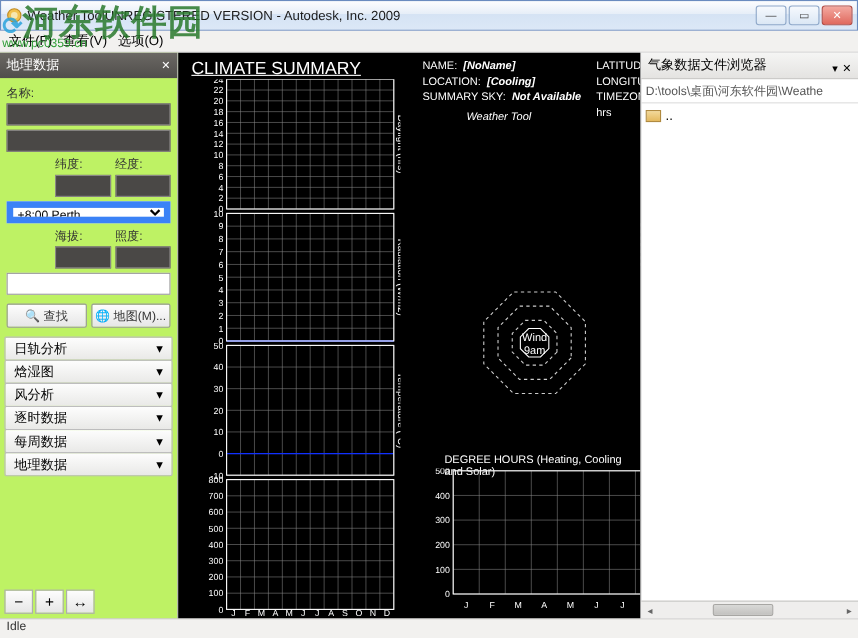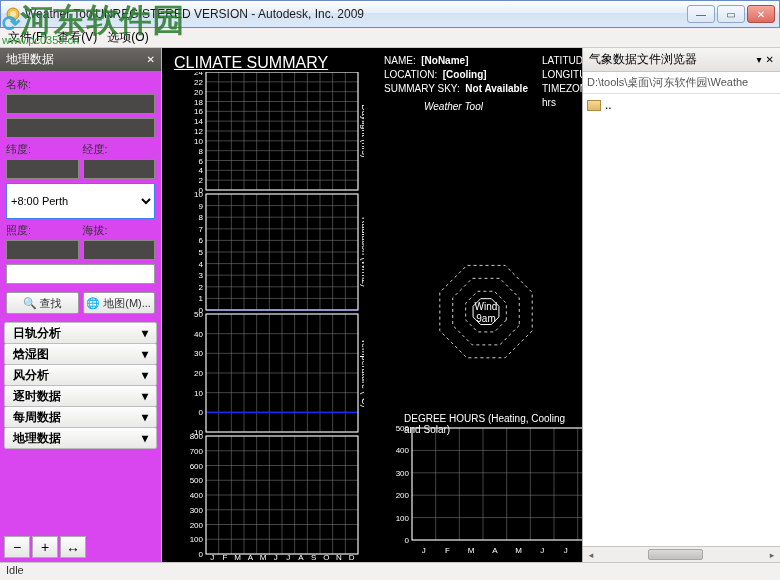--- a/index.html
+++ b/index.html
@@ -20,57 +20,57 @@
 .watermark .wm2 { font-size:11px; color:#2d9c34; margin-top:-2px;}
 
 
 .menubar { height: 20px; background:#f2f1ef; border-bottom:1px solid #ccc; display:flex; align-items:center; padding:0 4px; font-size:12px; gap:2px;}
 .menubar span { padding:0 4px; }
 
 
 .mainrow { display:flex; height: calc(100% - 28px - 20px - 18px); }
 
 
-.leftpanel { width:162px; background:#d946ef; border-right:1px solid #b4b4b4; display:flex; flex-direction:column; }
+.leftpanel { width:162px; background:#bef264; border-right:1px solid #b4b4b4; display:flex; flex-direction:column; }
 .panelhdr { background:linear-gradient(#6b6864,#504e4b); color:#fff; font-size:12px; padding:3px 6px; display:flex; align-items:center; justify-content:space-between;}
 .panelhdr .x { font-size:10px;}
 .formarea { padding:6px; display:flex; flex-direction:column; gap:4px; font-size:11px; color:#333;}
-.formrow { display:flex; gap:4px; }
+.formrow { display:flex; gap:4px;margin-left:44px; }
 .formrow .col { flex:1; }
 .formlbl { font-size:11px; color:#333; margin-bottom:2px; display:block;}
 .txtinput { width:100%; height:20px; background:#4a4846; border:1px solid #8a8885; color:#fff; font-size:11px; padding:0 3px;}
 .txtinput.light { background:#fff; color:#000; border:1px solid #9b9b9b;}
-.selectbox { width:100%; height:36px; font-size:11px; border:1px solid #3b82f6; background:#fff;}
+.selectbox { width:100%; height:20px; font-size:11px; border:6px solid #3b82f6; background:#fff;}
 .btnrow { display:flex; gap:4px; margin-top:4px;}
 .toolbtn { flex:1; height:22px; background:linear-gradient(#fdfdfd,#e6e6e6); border:1px solid #9b9b9b; border-radius:2px; font-size:11px; display:flex; align-items:center; justify-content:center; gap:3px;}
 .toolbtn .ico { font-size:11px;}
 
-.acclist { margin:2px 4px 0 4px;font-weight:bold; }
+.acclist { margin:2px 4px 0 4px; }
 .accitem { background:linear-gradient(#fdfdfd,#e9e9e7); border:1px solid #bdbdbd; border-radius:2px; margin-bottom:-1px; height:22px; display:flex; align-items:center; justify-content:space-between; padding:0 8px; font-size:12px;}
 
 .zoomctl { margin-top:auto; padding:4px; display:flex; gap:2px;}
 .zoombtn { width:26px; height:22px; border:1px solid #adadad; background:linear-gradient(#fdfdfd,#e6e6e6); display:flex; align-items:center; justify-content:center; font-size:14px;}
 
 
 .chartarea { flex:1; background:#000; position:relative; color:#fff; font-size:10px; font-family:Arial,sans-serif; overflow:hidden;}
 .chartarea .title1 { position:absolute; top:6px; left:12px; font-size:16px; text-decoration:underline;}
 .infoblock { position:absolute; top:6px; left:222px; font-size:10px; line-height:14px;}
-.infoblock .val { font-weight:bold;}
+.infoblock .val { font-weight:bold;font-style:italic;}
 .infoblock .sub { font-style:italic; margin-top:4px; margin-left:40px;}
 .infoblock2 { position:absolute; top:6px; left:380px; font-size:10px; line-height:14px;}
 
 
 .climategrid { position:absolute; top:24px; left:12px; width:190px; height:490px; }
 .degreegrid { position:absolute; top:378px; left:222px; width:340px; height:136px;}
 .windarea { position:absolute; top:90px; left:222px; width:340px; height:280px;}
 .deglabel { position:absolute; top:365px; left:242px; font-size:10px;}
 
 
 .rightpanel { width:198px; border-left:1px solid #b4b4b4; display:flex; flex-direction:column; background:#fff;}
-.rightpanel .panelhdr2 { background:linear-gradient(#f5f5f4,#e4e3e1); border-bottom:1px solid #c7c6c4; font-size:12px; padding:3px 6px; display:flex; align-items:center; gap:4px;}
+.rightpanel .panelhdr2 { background:linear-gradient(#f5f5f4,#e4e3e1); border-bottom:1px solid #c7c6c4; font-size:12px; padding:3px 6px; display:flex; align-items:flex-end; gap:4px;}
 .rightpanel .panelhdr2 .spacer{flex:1}
 .pathbar { font-size:11px; color:#555; padding:3px 4px; border-bottom:1px solid #ddd; white-space:nowrap; overflow:hidden;}
 .filelist { flex:1; padding:4px; font-size:12px;}
 .fileitem { display:flex; align-items:center; gap:4px;}
 .fileicon { width:14px; height:11px; background:linear-gradient(#f3d99a,#e4b95f); border:1px solid #b08a40; position:relative;}
 .rightscroll { height:16px; border-top:1px solid #c7c6c4; background:#efeeed; position:relative;}
 .rightscroll .thumb { position:absolute; left:65px; top:2px; width:55px; height:11px; background:linear-gradient(#d9d9d7,#c2c1bf); border:1px solid #a7a6a3; border-radius:2px;}
 .rightscroll .arr { position:absolute; top:0; width:16px; height:15px; display:flex;align-items:center;justify-content:center; font-size:9px; color:#666;}
 
 
@@ -113,22 +113,22 @@
     <div class="formarea">
       <div><span class="formlbl">名称:</span>
         <input class="txtinput" style=""></div>
       <input class="txtinput" style="">
       <div class="formrow">
         <div class="col"><span class="formlbl">纬度:</span><input class="txtinput" style=""></div>
         <div class="col"><span class="formlbl">经度:</span><input class="txtinput" style=""></div>
       </div>
       <select class="selectbox"><option>+8:00 Perth</option></select>
       <div class="formrow">
+        <div class="col"><span class="formlbl">海拔:</span><input class="txtinput" style=""></div>
         <div class="col"><span class="formlbl">照度:</span><input class="txtinput" style=""></div>
-        <div class="col"><span class="formlbl">海拔:</span><input class="txtinput" style=""></div>
       </div>
       <input class="txtinput light" style="">
       <div class="btnrow">
         <div class="toolbtn">
             <span class="ico">🔍</span>
             <span>查找</span>
           </div>
         <div class="toolbtn">
             <span class="ico">🌐</span>
             <span>地图(M)...</span>

